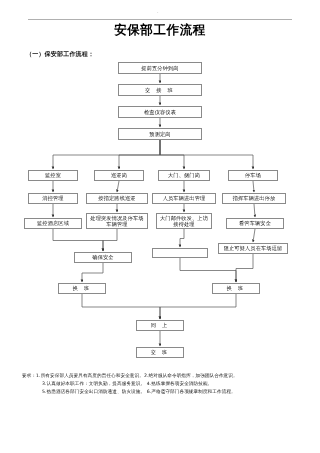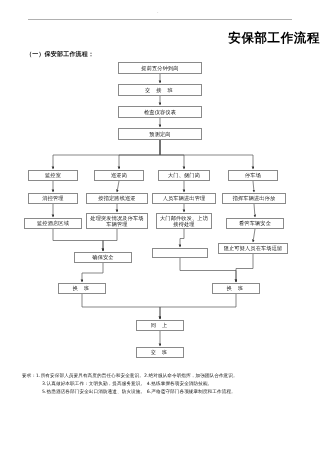--- a/index.html
+++ b/index.html
@@ -19,22 +19,22 @@
     position:absolute;left:157px;top:9px;
     font-size:5px;color:#999;letter-spacing:0;line-height:6px;
   }
   .header-rule{
     position:absolute;left:28px;top:19px;width:264px;height:0;
     border-top:1px solid #b0b0b0;
   }
 
   
   .doc-title{
-    position:absolute;left:0;top:30px;width:320px;
-    text-align:right;
+    position:absolute;left:0;top:22px;width:320px;
+    text-align:center;
     font-size:12.5px;font-weight:bold;letter-spacing:.6px;
     color:#000;
   }
   .sec-title{
     position:absolute;left:26px;top:50px;
     font-size:6px;font-weight:bold;color:#111;letter-spacing:.2px;
   }
 
   
   .chart{position:absolute;left:0;top:0;width:320px;height:453px;}

